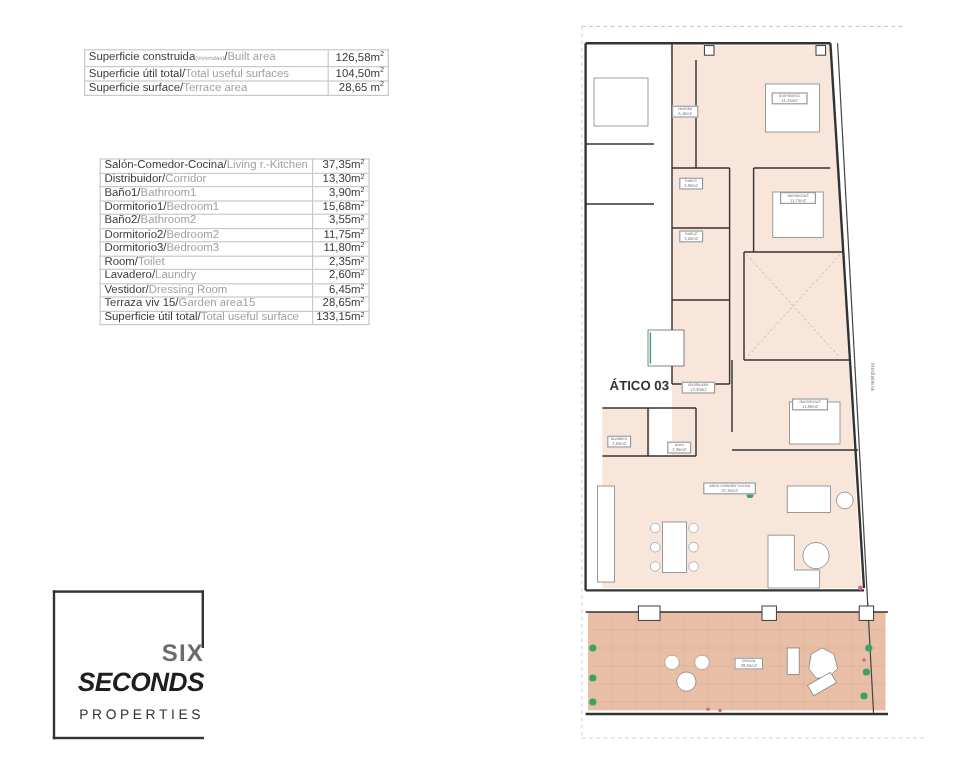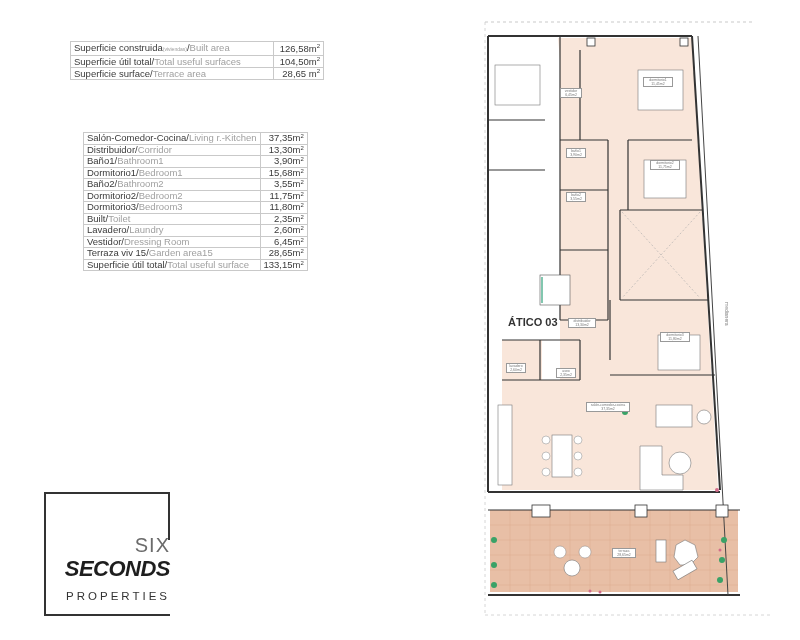--- a/index.html
+++ b/index.html
@@ -16,21 +16,21 @@
   #summary-table { left: 70px; top: 41px; width: 254px; }
   #summary-table td.label { width: 196px; }
   #rooms-table { left: 83px; top: 116px; width: 222px; margin-top: 16px; }
   #rooms-table td { height: 10.5px; line-height: 10.5px; }
 
   .logo { position: absolute; left: 44px; top: 492px; width: 126px; height: 124px; }
   .logo .frame-top { position: absolute; left: 0; top: 0; width: 126px; height: 2px; background: #333; }
   .logo .frame-left { position: absolute; left: 0; top: 0; width: 2px; height: 124px; background: #333; }
   .logo .frame-bottom { position: absolute; left: 0; bottom: 0; width: 126px; height: 2px; background: #333; }
   .logo .frame-right { position: absolute; right: 0; top: 0; width: 2px; height: 48px; background: #333; }
-  .logo .six { position: absolute; right: 0; top: 42px; font-size: 20px; letter-spacing: 1px; color: #6b6b6b; font-weight: 400; }
+  .logo .six { position: absolute; right: 0; top: 42px; font-size: 20px; letter-spacing: 1px; color: #6b6b6b; font-weight: 700; }
   .logo .seconds { position: absolute; right: 0; top: 64px; font-size: 22px; font-weight: 700; color: #1e1e1e; letter-spacing: -0.5px; font-style: italic; }
   .logo .properties { position: absolute; right: 0; top: 98px; font-size: 11.5px; letter-spacing: 3px; color: #333; margin-left: 22px; }
 
   .plan { position: absolute; left: 480px; top: 20px; width: 300px; height: 600px; }
   .plan svg { position: absolute; left: 0; top: 0; }
   .plan-label { position: absolute; font-size: 11px; color: #333; font-weight: 700; }
   .room-tag { position: absolute; font-size: 3.5px; color: #777; border: 0.5px solid #999; background: #fff; padding: 0 1px; line-height: 4px; text-align: center; }
   .street-label { position: absolute; font-size: 5px; color: #888; transform: rotate(90deg); transform-origin: left top; white-space: nowrap; }
 </style>
 </head>
@@ -77,21 +77,21 @@
       </tr>
     <tr>
         <td class="label"><span>Dormitorio2/</span><span class="en">Bedroom2</span></td>
         <td class="val"><span>11,75m</span><sup>2</sup></td>
       </tr>
     <tr>
         <td class="label"><span>Dormitorio3/</span><span class="en">Bedroom3</span></td>
         <td class="val"><span>11,80m</span><sup>2</sup></td>
       </tr>
     <tr>
-        <td class="label"><span>Built/</span><span class="en">Toilet</span></td>
+        <td class="label"><span>Room/</span><span class="en">Toilet</span></td>
         <td class="val"><span>2,35m</span><sup>2</sup></td>
       </tr>
     <tr>
         <td class="label"><span>Lavadero/</span><span class="en">Laundry</span></td>
         <td class="val"><span>2,60m</span><sup>2</sup></td>
       </tr>
     <tr>
         <td class="label"><span>Vestidor/</span><span class="en">Dressing Room</span></td>
         <td class="val"><span>6,45m</span><sup>2</sup></td>
       </tr>

